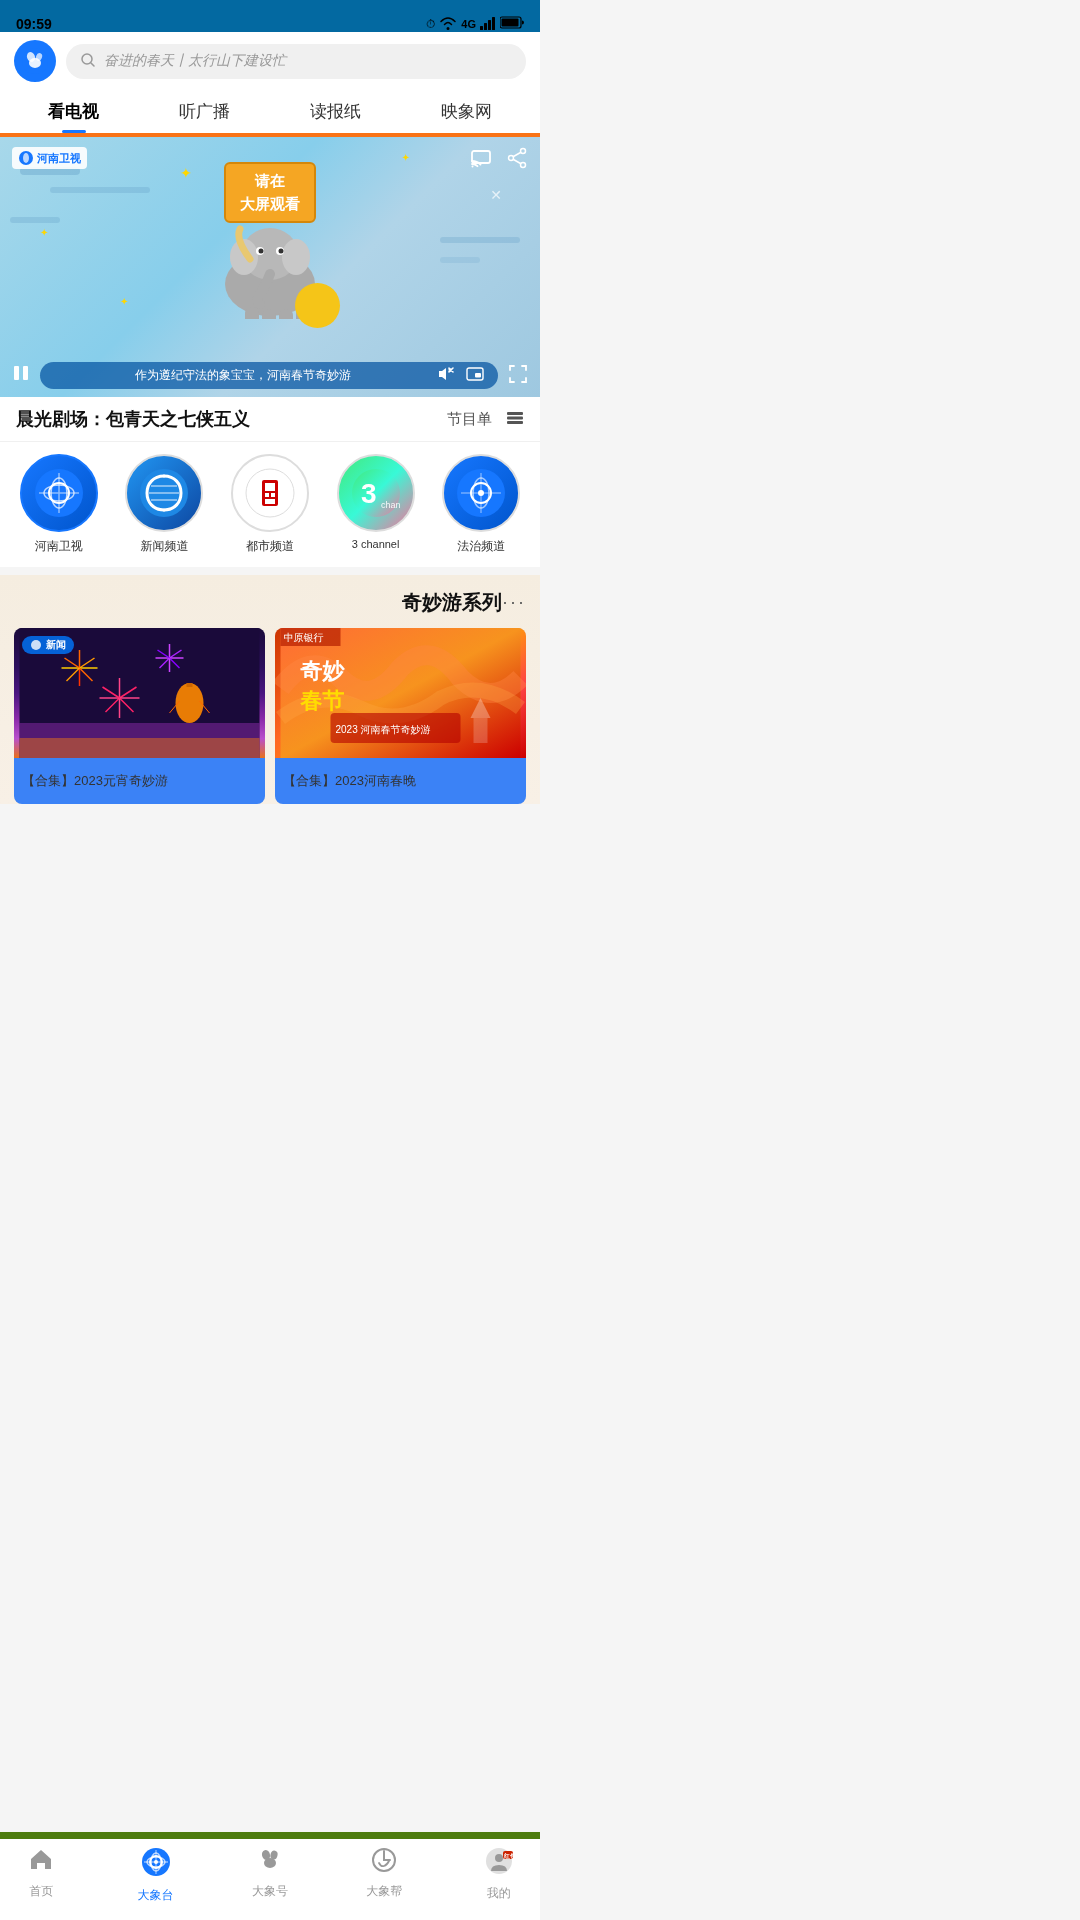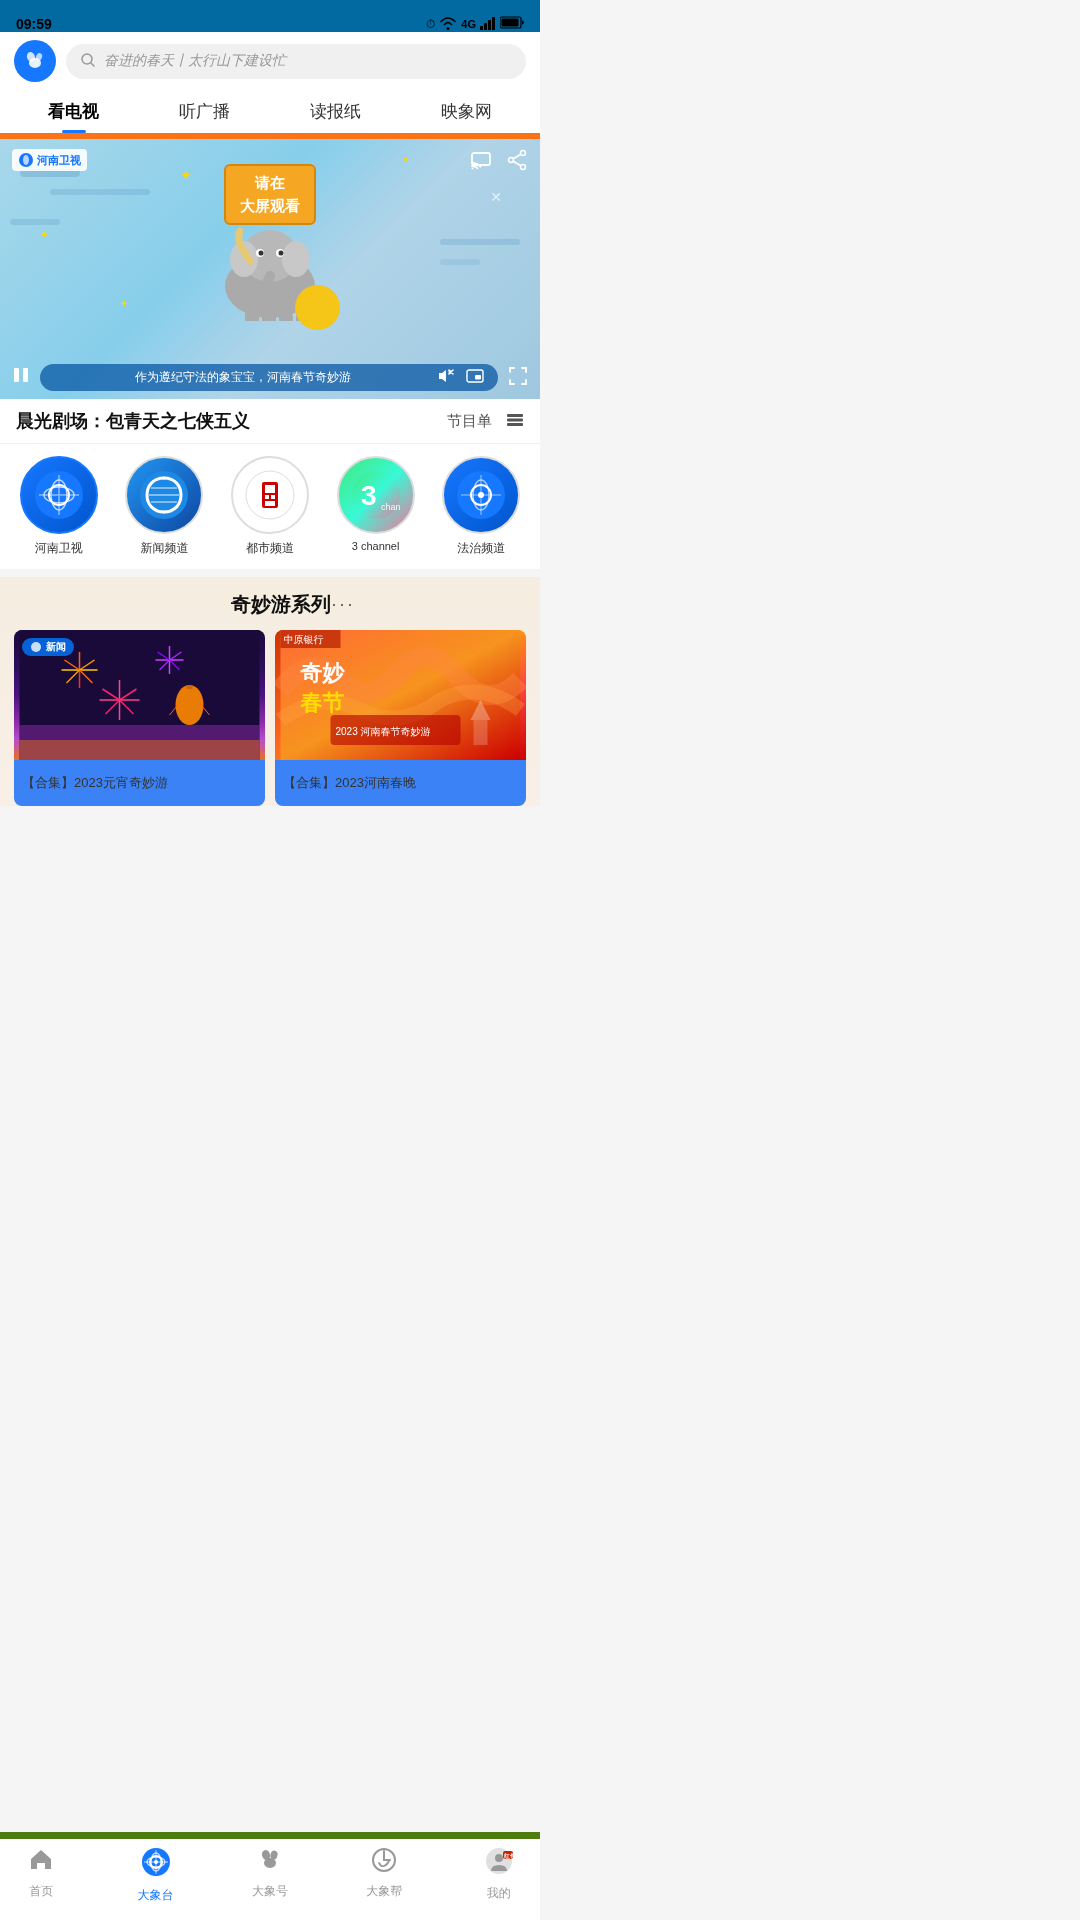--- a/index.html
+++ b/index.html
@@ -65,21 +65,21 @@
     .search-bar span {
       color: #999;
       font-size: 14px;
     }
 
     
     .nav-tabs {
       background: #fff;
       display: flex;
       padding: 0 8px;
-      border-bottom: 6px solid #f97316;
+      border-bottom: 4px solid #f97316;
     }
     .nav-tab {
       flex: 1;
       text-align: center;
       padding: 12px 0 10px;
       font-size: 17px;
       color: #333;
       position: relative;
     }
     .nav-tab.active {
@@ -231,21 +231,21 @@
 
     
     .section {
       background: #f0ece0;
       background: linear-gradient(180deg, #f5ede0 0%, #f8f0e6 100%);
       margin-top: 8px;
       padding: 14px 14px 0;
     }
     .section-header {
       display: flex;
-      justify-content: center;
+      justify-content: flex-end;
       align-items: center;
       margin-bottom: 12px;
       margin-left: 46px;
     }
     .section-title {
       font-size: 20px;
       font-weight: 700;
       color: #111;
     }
     .section-more {

